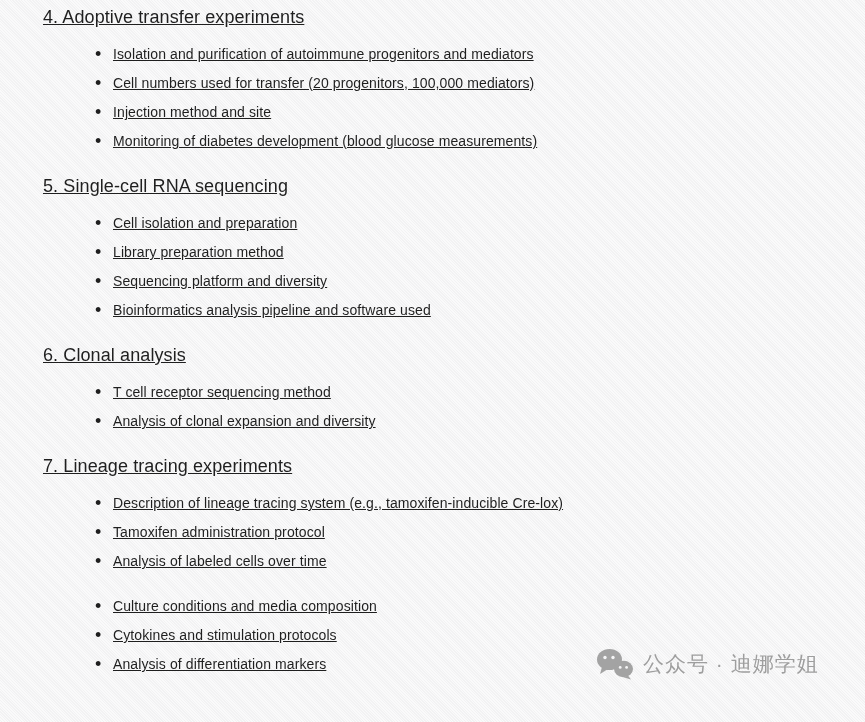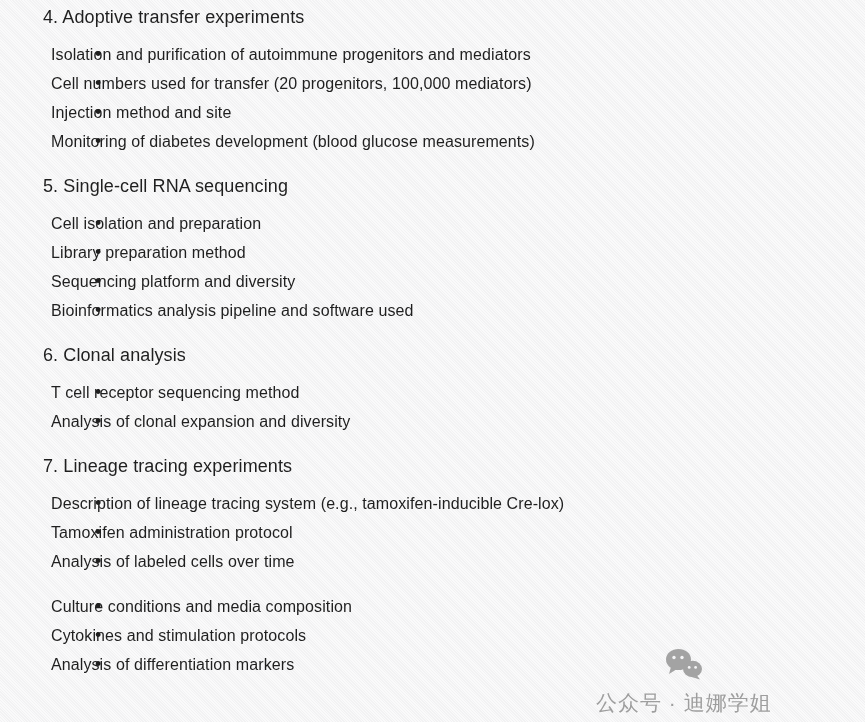--- a/index.html
+++ b/index.html
@@ -19,38 +19,39 @@
     color: #1f1f1f;
   }
   .outline {
     position: absolute;
     top: 3px;
     left: 0;
     width: 865px;
   }
   .section {
     margin-bottom: 16px;
+    text-decoration: underline;
   }
   .section-heading {
     font-size: 18px;
     line-height: 29px;
     margin: 0 0 8px 43px;
     font-weight: 400;
     letter-spacing: 0.1px;
   }
   ul.bullets {
     list-style: none;
     margin: 0;
     padding: 0;
   }
   ul.bullets li {
     position: relative;
-    font-size: 16px;
+    font-size: 14px;
     line-height: 29px;
-    padding-left: 51px;
+    padding-left: 113px;
     letter-spacing: 0.1px;
   }
   ul.bullets li::before {
     content: "•";
     position: absolute;
     left: 95px;
     top: 0;
     font-size: 18px;
     line-height: 29px;
     color: #1f1f1f;
@@ -59,21 +60,20 @@
     position: absolute;
     left: 596px;
     top: 648px;
     display: flex;
     align-items: center;
     gap: 9px;
     color: #9e9e9e;
     font-size: 21px;
     letter-spacing: 1px;
     white-space: nowrap;
-    flex-direction: column;
   }
   .watermark svg {
     display: block;
   }
 </style>
 </head>
 <body>
 
 <div class="outline">
 

